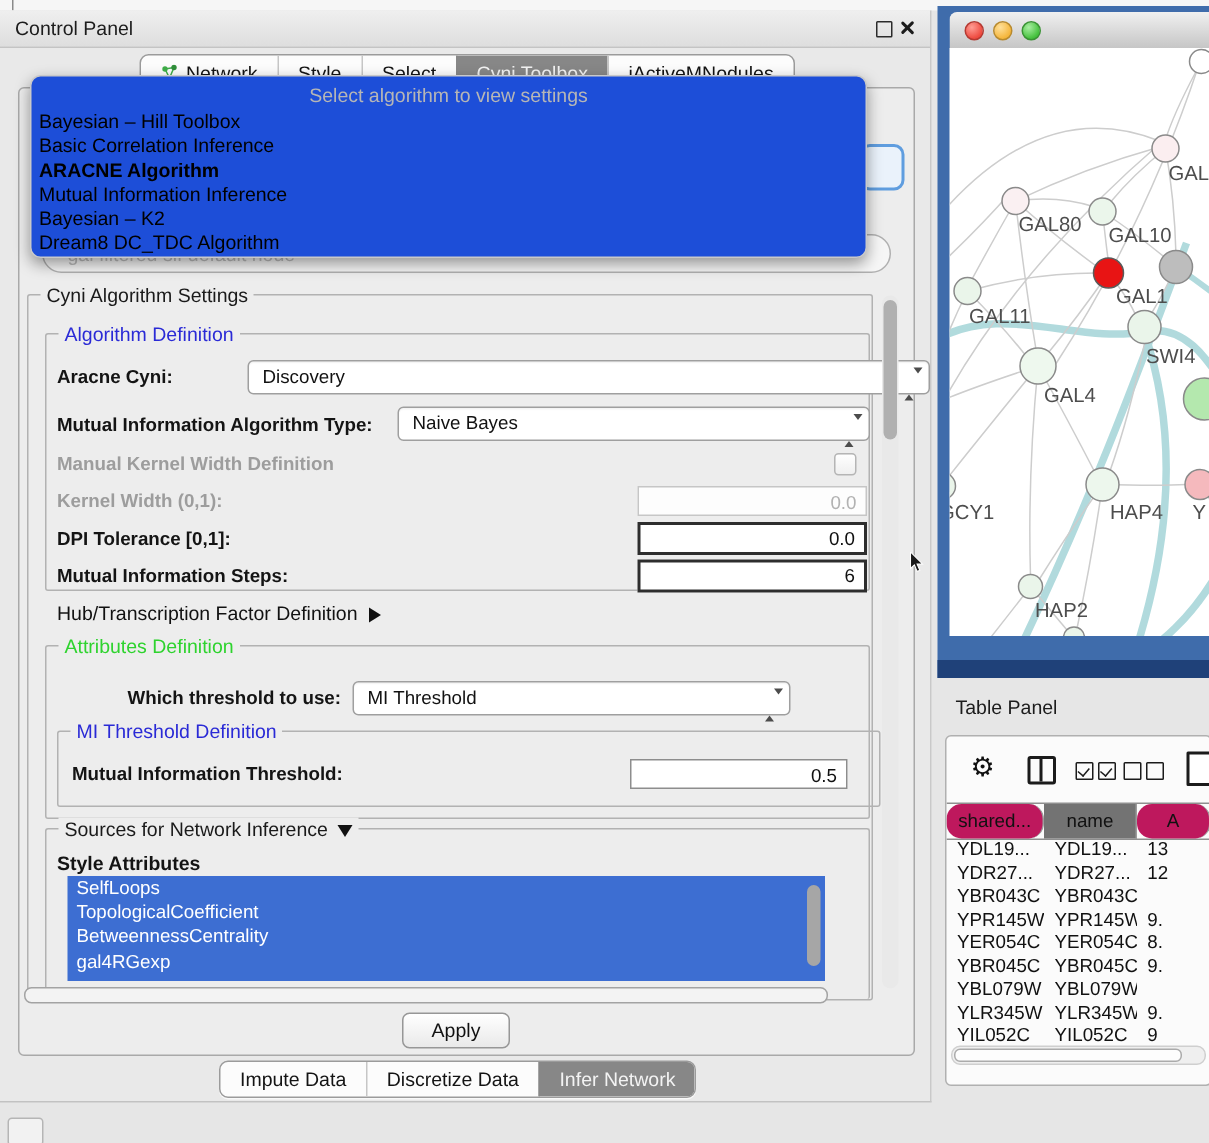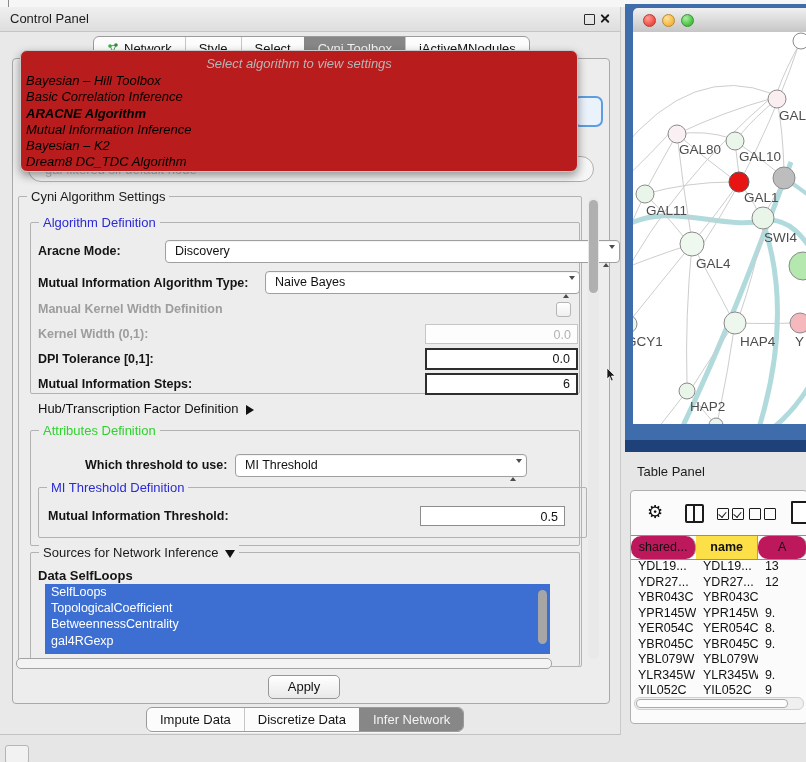--- a/index.html
+++ b/index.html
@@ -28,22 +28,22 @@
   .tab:first-child{border-left:none;}
   .tab.sel{background:#878787;color:#f3f3f3;border-left-color:#878787;}
   #cp-tabs{left:93px;top:29px;}
   #cp-bottom-tabs{left:146px;top:700px;}
 
   
   #inner-panel{left:12px;top:51px;width:596px;height:644px;border:1px solid #a9a9a9;
     border-radius:4px;background:#ededed;}
 
   
-  #algo-popup{left:20px;top:43px;width:558px;height:122px;background:#b91c1c;border:1px solid #c9c9c9;
-    border-radius:7px;box-shadow:0 4px 10px rgba(0,0,0,.4);z-index:30;padding-top:4px;box-sizing:border-box;font-style:italic;}
+  #algo-popup{left:20px;top:43px;width:558px;height:122px;background:#1d4ed8;border:1px solid #c9c9c9;
+    border-radius:7px;box-shadow:0 4px 10px rgba(0,0,0,.4);z-index:30;padding-top:4px;box-sizing:border-box;}
   #dd-placeholder{text-align:center;font-size:13px;color:#b6b6b6;height:18px;line-height:18px;}
   .dd-item{font-size:13px;line-height:16.3px;padding-left:5px;color:#000;white-space:nowrap;}
   .dd-item.bold{font-weight:bold;}
   #hidden-button{left:573px;top:89px;width:26px;height:27px;border:2px solid #5f9ddf;border-radius:7px;
     background:#eaf2fb;z-index:5;}
   #hidden-combo{left:28px;top:149px;width:566px;height:26px;border:1px solid #b0b0b0;border-radius:13px;
     background:#f6f6f6;z-index:4;font-size:13px;line-height:26px;color:#bdbdbd;padding-left:16px;box-sizing:border-box;}
 
   
   .fieldset{border:1px solid #b2b2b2;border-radius:2px;}
@@ -112,21 +112,21 @@
   #gear-icon{left:16px;top:9px;font-family:"DejaVu Sans",sans-serif;font-size:18px;color:#111;line-height:24px;}
   #cols-icon{left:54px;top:13px;width:15px;height:15px;border:2px solid #1b1b1b;border-radius:2px;}
   #cols-icon .mid{position:absolute;left:6px;top:0;width:2px;height:15px;background:#1b1b1b;}
   .cb-ico{position:absolute;width:10px;height:10px;border:1.6px solid #1b1b1b;border-radius:1px;}
   .cb-ico .chk{position:absolute;left:2px;top:1px;width:3.5px;height:6px;border-right:1.8px solid #1b1b1b;
     border-bottom:1.8px solid #1b1b1b;transform:rotate(40deg);}
   #doc-icon{left:160px;top:10px;width:15px;height:19px;border:2px solid #1b1b1b;border-radius:1px;background:#fff;}
   #tbl-header{left:0;top:44px;width:176px;height:23px;display:flex;border-top:1px solid #8f8f8f;border-bottom:1px solid #8f8f8f;}
   .hcell{font-size:12.5px;line-height:22px;text-align:center;border-right:1px solid #9c9c9c;
     overflow:hidden;white-space:nowrap;box-sizing:border-box;}
-  .hcell.hl{background:#be185d;border-radius:10px;} .hcell.norm{background:#fde047;font-weight:bold;}
+  .hcell.hl{background:#be185d;border-radius:10px;} .hcell.norm{background:#737373;}
   #tbl-rows{left:0;top:68px;width:176px;height:138px;overflow:hidden;}
   .trow{display:flex;height:15.5px;line-height:15.5px;font-size:12.5px;}
   .tcell{overflow:hidden;white-space:nowrap;padding-left:7px;box-sizing:border-box;}
   #tbl-hscroll{left:3px;top:206px;width:168px;height:11px;background:#efefef;border-radius:6px;border:1px solid #cfcfcf;}
   #tbl-hscroll .thumb{position:absolute;left:1px;top:1px;width:150px;height:7px;background:#fdfdfd;
     border:1px solid #ababab;border-radius:4px;}
 
   
   #mouse-cursor{left:606px;top:368px;z-index:50;}
 </style>
@@ -192,21 +192,21 @@
       </div>
   </div>
 
   <div id="fs-settings" class="abs fieldset">
     <span class="legend">Cyni Algorithm Settings</span>
   </div>
 
   <div id="fs-algdef" class="abs fieldset">
     <span class="legend blue">Algorithm Definition</span>
   </div>
-  <div class="abs form-label" style="left:38px;top:233px;">Aracne Mode:</div>
+  <div class="abs form-label" style="left:38px;top:233px;">Aracne Cyni:</div>
   <div class="abs combo" style="left:125px;top:233px;width:444px;margin-left:40px;">
     <span>Discovery</span>
     <span class="spinner"><span class="up"></span><span class="dn"></span></span>
   </div>
   <div class="abs form-label" style="left:38px;top:265px;">Mutual Information Algorithm Type:</div>
   <div class="abs combo" style="left:265px;top:264px;width:304px;">
     <span>Naive Bayes</span>
     <span class="spinner"><span class="up"></span><span class="dn"></span></span>
   </div>
   <div class="abs form-label dis" style="left:38px;top:291px;">Manual Kernel Width Definition</div>
@@ -232,21 +232,21 @@
   </div>
   <div id="fs-mithresh" class="abs fieldset">
     <span class="legend blue">MI Threshold Definition</span>
   </div>
   <div class="abs form-label" style="left:48px;top:498px;">Mutual Information Threshold:</div>
   <div class="abs tfield" style="left:420px;top:499px;width:145px;">0.5</div>
 
   <div id="fs-sources" class="abs fieldset">
     <span class="legend"><span>Sources for Network Inference</span><span class="tri-down"></span></span>
   </div>
-  <div class="abs form-label" style="left:38px;top:558px;font-size:13px;">Data SelfLoops</div>
+  <div class="abs form-label" style="left:38px;top:558px;font-size:13px;">Style Attributes</div>
   <div id="attr-list" class="abs">
       <div class="attr-item">SelfLoops</div>
       <div class="attr-item">TopologicalCoefficient</div>
       <div class="attr-item">BetweennessCentrality</div>
       <div class="attr-item">gal4RGexp</div>
     </div>
   <div id="attr-scroll-thumb" class="abs"></div>
 
   <div id="v-scroll-track" class="abs"></div>
   <div id="v-scroll-thumb" class="abs"></div>

